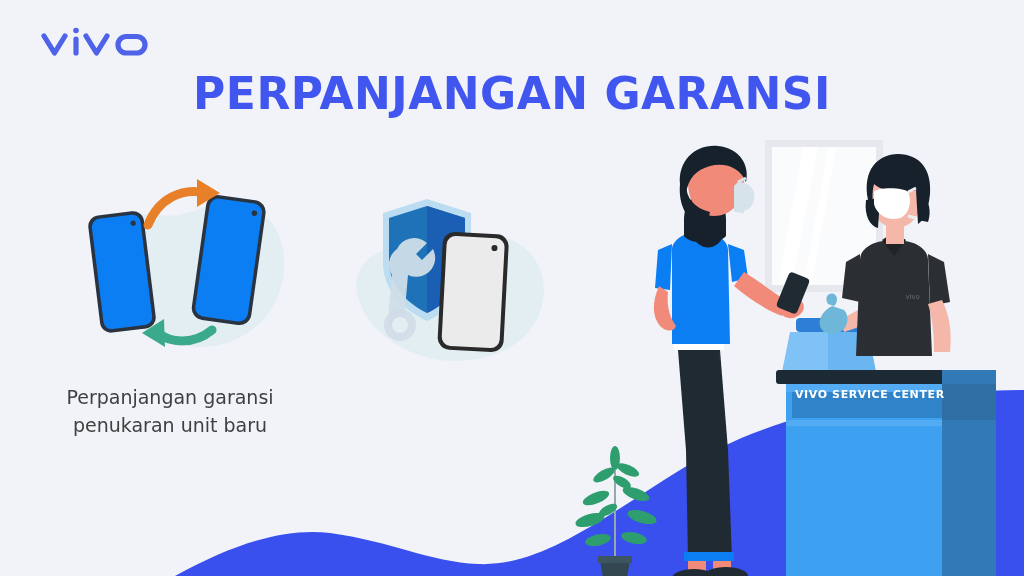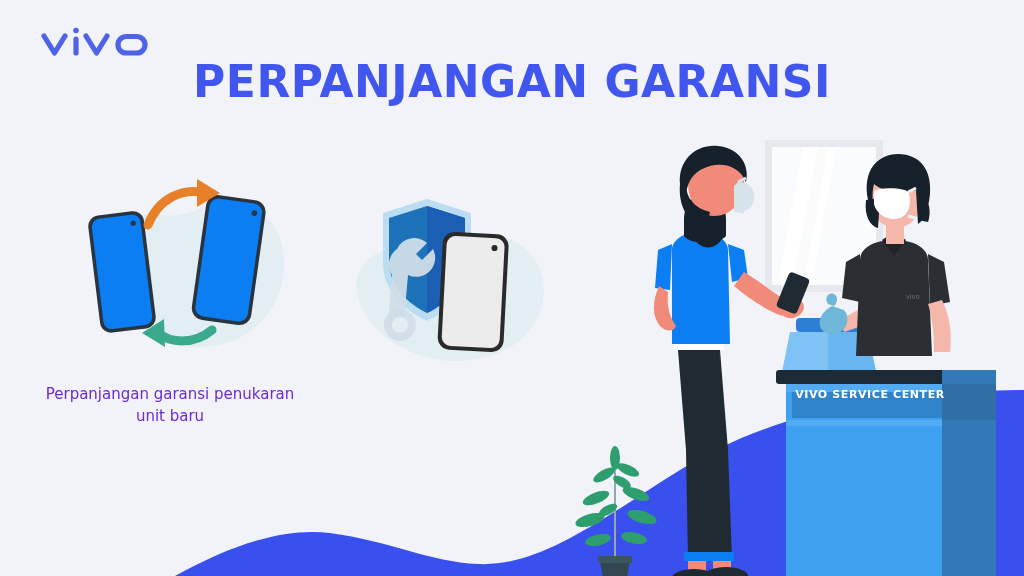--- a/index.html
+++ b/index.html
@@ -24,55 +24,55 @@
   }
 
   
   #brand-logo {
     left: 40px; top: 20px;
     width: 110px; height: 44px;
   }
 
   
   #page-title {
-    left: 0; top: 56px; width: 1024px;
+    left: 0; top: 68px; width: 1024px;
     text-align: center;
     font-size: 44px;
     font-weight: bold;
     letter-spacing: 0.5px;
     color: #4056ee;
     font-family: "DejaVu Sans", sans-serif;
   }
 
   
   .feature-art { position: absolute; }
   .feature-caption {
     position: absolute;
     text-align: center;
-    font-size: 15px;
+    font-size: 19px;
     line-height: 1.45;
-    color: #6d28d9;
+    color: #404040;
     font-family: "DejaVu Sans", sans-serif;
   }
   #feature-1-art { left: 60px; top: 175px; width: 250px; height: 190px; }
   #feature-2-art { left: 345px; top: 185px; width: 230px; height: 185px; }
   #feature-1-caption { left: 35px; top: 384px; width: 270px; }
   #feature-2-caption { left: 320px; top: 384px; width: 280px; }
 
   
   #scene {
     left: 560px; top: 120px; width: 470px; height: 460px;
   }
 
   
   #counter-label {
     position: absolute;
     left: 795px; top: 388px;
     width: 150px;
-    text-align: center;
+    text-align: left;
     font-size: 11px;
     font-weight: bold;
     letter-spacing: 0.6px;
     color: #ffffff;
     font-family: "DejaVu Sans", sans-serif;
     pointer-events: none;
   }
 
   
   #uniform-logo {

